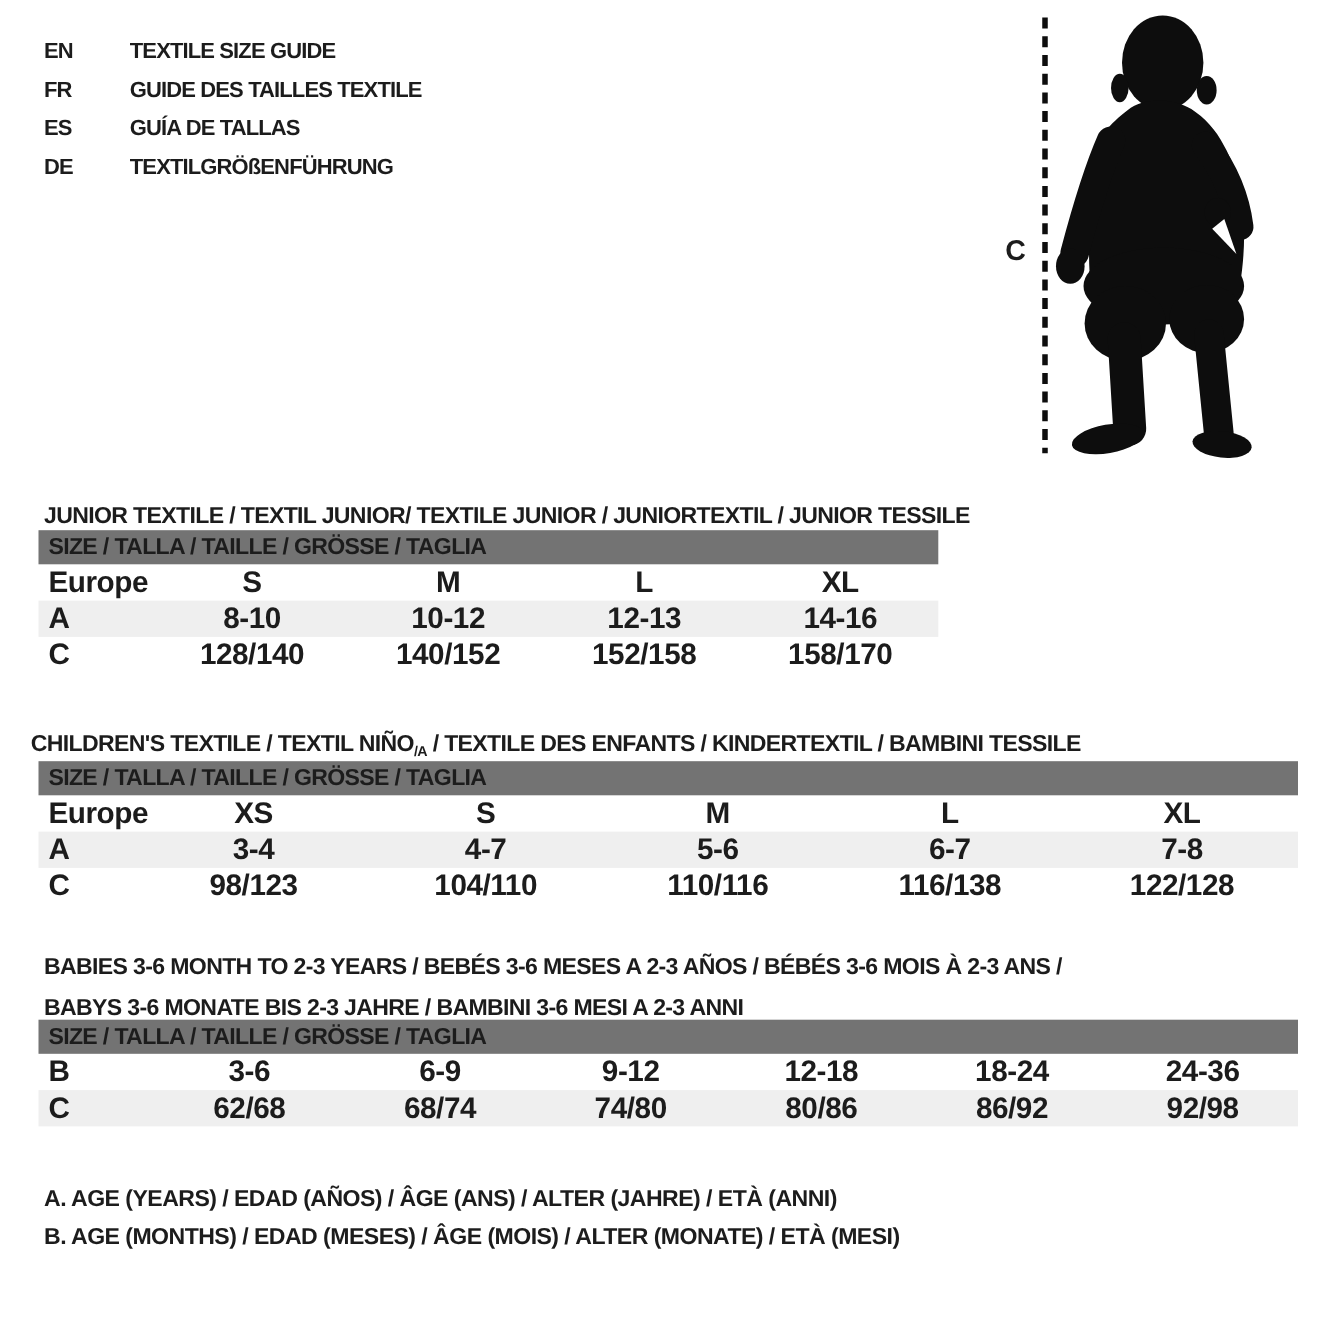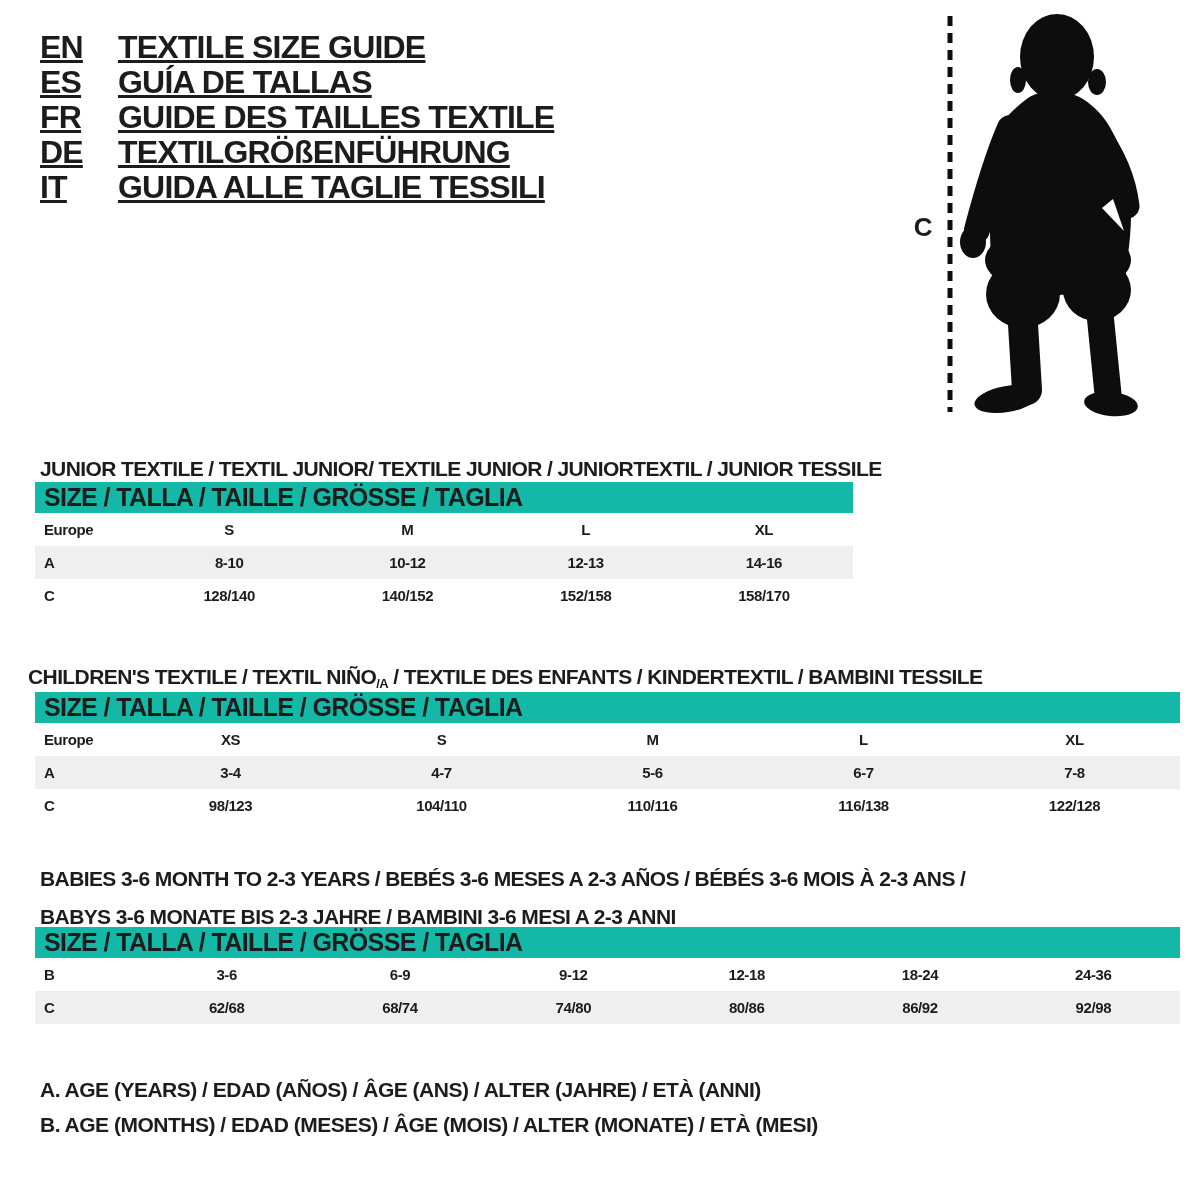--- a/index.html
+++ b/index.html
@@ -15,24 +15,23 @@
     overflow: hidden;
   }
   .abs { position: absolute; }
 
   
   .lang-block { left: 40px; top: 30px; }
   .lang-row {
     display: flex;
     height: 35px;
     align-items: center;
-    font-size: 32px;
+    font-size: 20px;
     letter-spacing: -0.8px;
     white-space: nowrap;
-    text-decoration: underline;
   }
   .lang-code { width: 78px; flex: 0 0 78px; }
 
   
   .height-label {
     left: 906px; top: 212px;
     width: 34px;
     text-align: center;
     font-size: 26px;
     letter-spacing: -0.5px;
@@ -44,34 +43,34 @@
     letter-spacing: -0.6px;
     white-space: nowrap;
     line-height: 26px;
     margin-top: 20px;
   }
   .title-sub { font-size: 13px; vertical-align: -4px; }
 
   
   .size-table { position: absolute; }
   .bar {
-    background: #14b8a6;
+    background: #737373;
     height: 31px;
     display: flex;
     align-items: center;
     padding-left: 9px;
     box-sizing: border-box;
-    font-size: 25px;
+    font-size: 21px;
     letter-spacing: -0.6px;
   }
   .trow {
     display: flex;
     height: 33px;
     align-items: center;
-    font-size: 15px;
+    font-size: 27px;
     letter-spacing: -0.4px;
   }
   .trow.shaded { background: #efefef; }
   .tlabel {
     padding-left: 9px;
     box-sizing: border-box;
     flex: 0 0 auto;
   }
   .w105 { width: 105px; }
   .w90  { width: 90px;  }
@@ -89,34 +88,30 @@
 </style>
 </head>
 <body>
 
 <div class="abs lang-block">
   <div class="lang-row">
     <span class="lang-code">EN</span>
     <span>TEXTILE SIZE GUIDE</span>
   </div>
   <div class="lang-row">
+    <span class="lang-code">FR</span>
+    <span>GUIDE DES TAILLES TEXTILE</span>
+  </div>
+  <div class="lang-row">
     <span class="lang-code">ES</span>
     <span>GUÍA DE TALLAS</span>
   </div>
   <div class="lang-row">
-    <span class="lang-code">FR</span>
-    <span>GUIDE DES TAILLES TEXTILE</span>
-  </div>
-  <div class="lang-row">
     <span class="lang-code">DE</span>
     <span>TEXTILGRÖßENFÜHRUNG</span>
-  </div>
-  <div class="lang-row">
-    <span class="lang-code">IT</span>
-    <span>GUIDA ALLE TAGLIE TESSILI</span>
   </div>
 </div>
 
 <svg class="abs" style="left:900px; top:0; width:280px; height:430px" viewBox="0 0 280 430" fill="#0d0d0d">
   <line x1="50" y1="16" x2="50" y2="412" stroke="#0d0d0d" stroke-width="5" stroke-dasharray="10 7"></line>
 
   <ellipse cx="157" cy="57" rx="37" ry="43"></ellipse>
   <ellipse cx="118" cy="80" rx="8" ry="13"></ellipse>
   <ellipse cx="197" cy="82" rx="9" ry="13"></ellipse>
 

